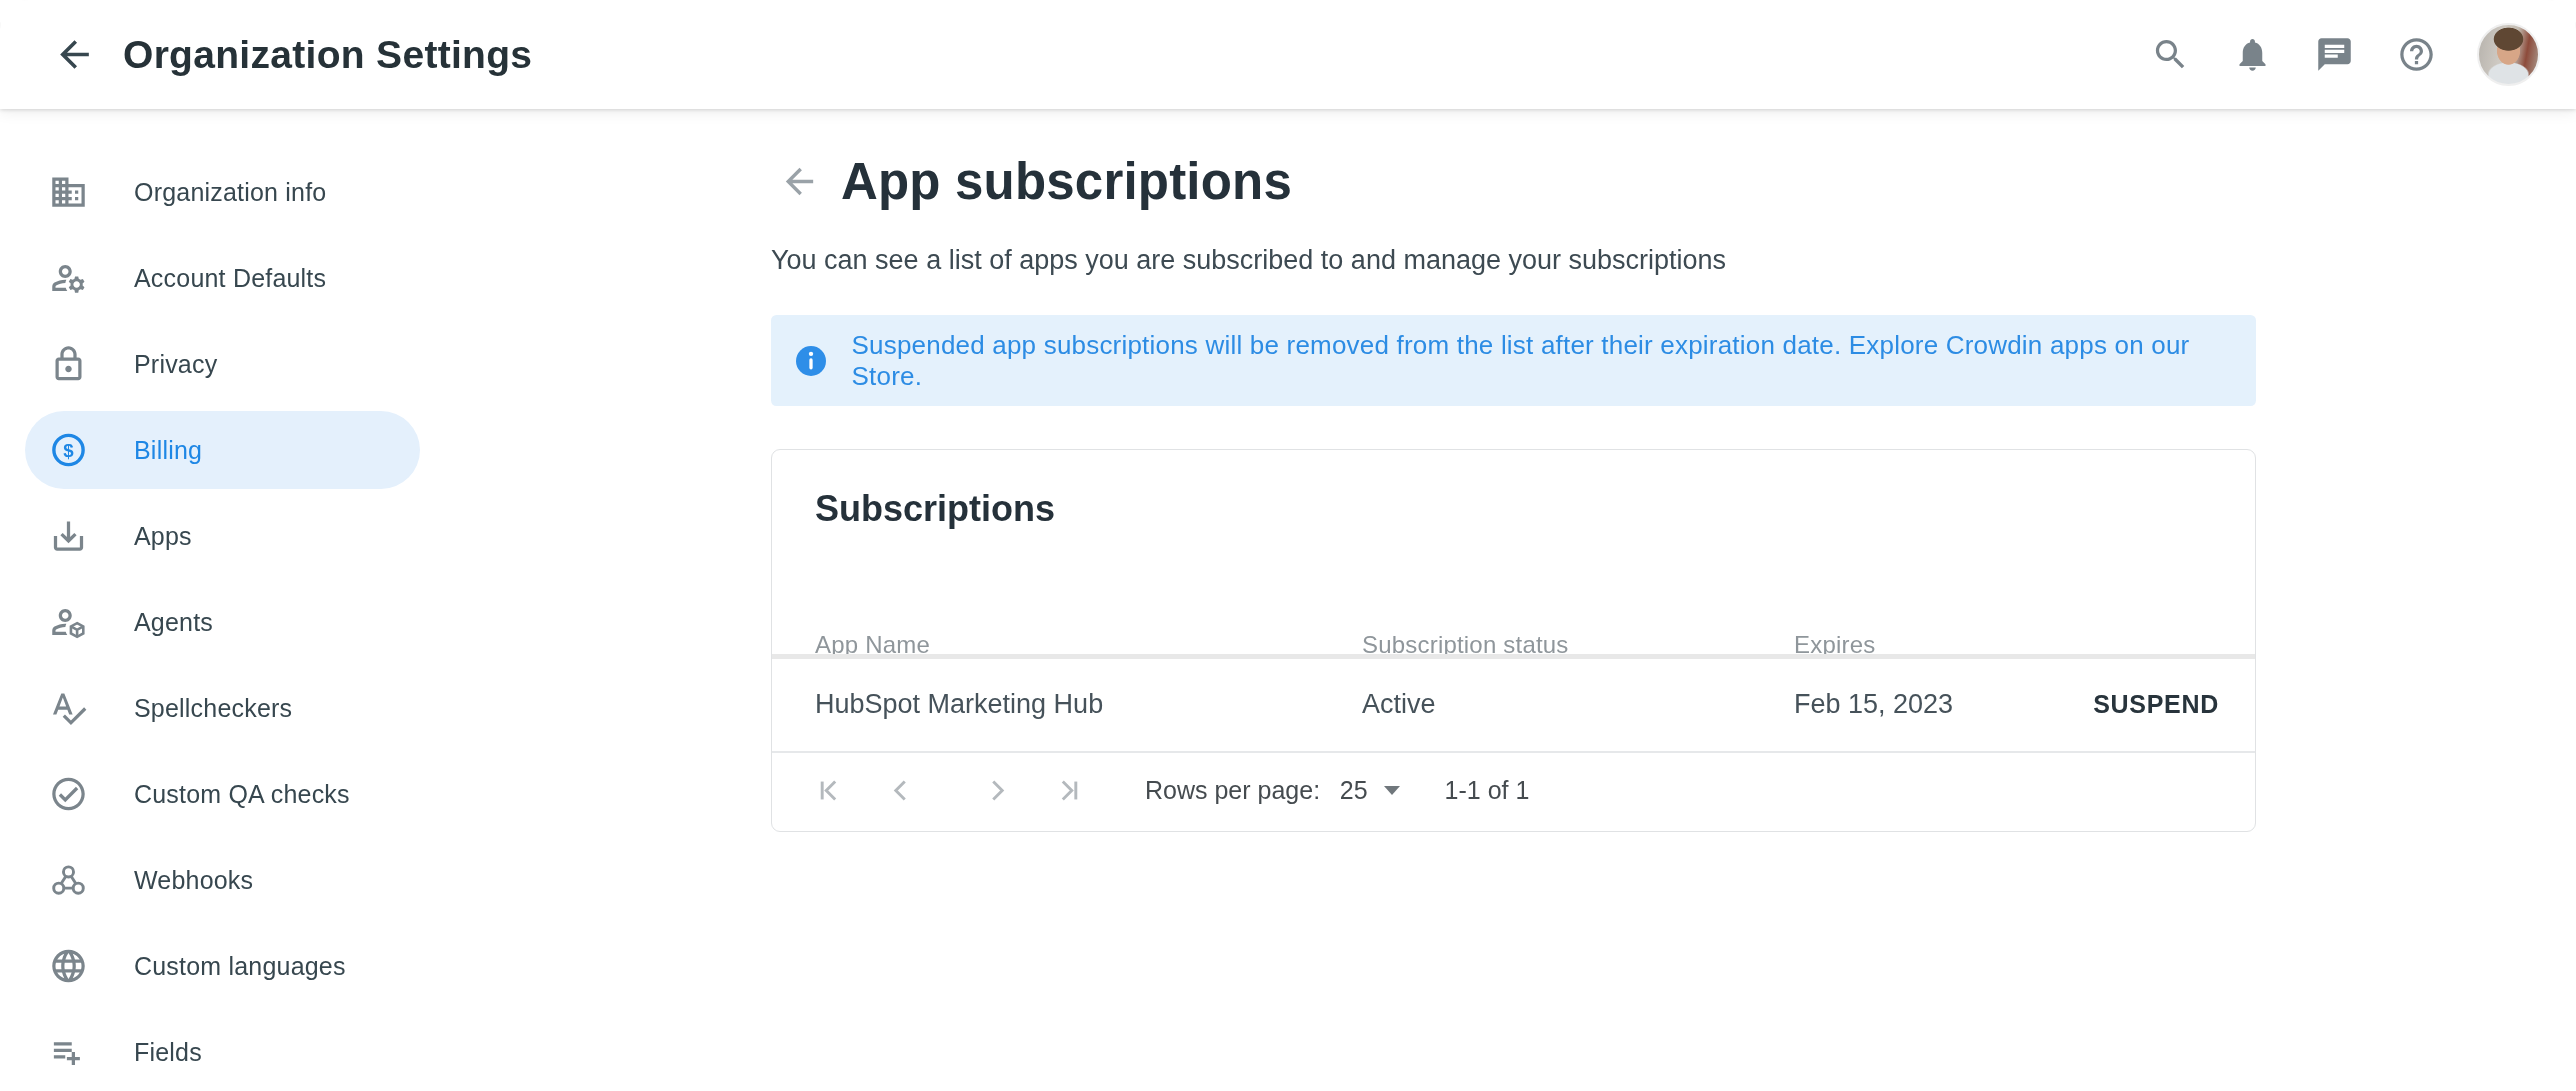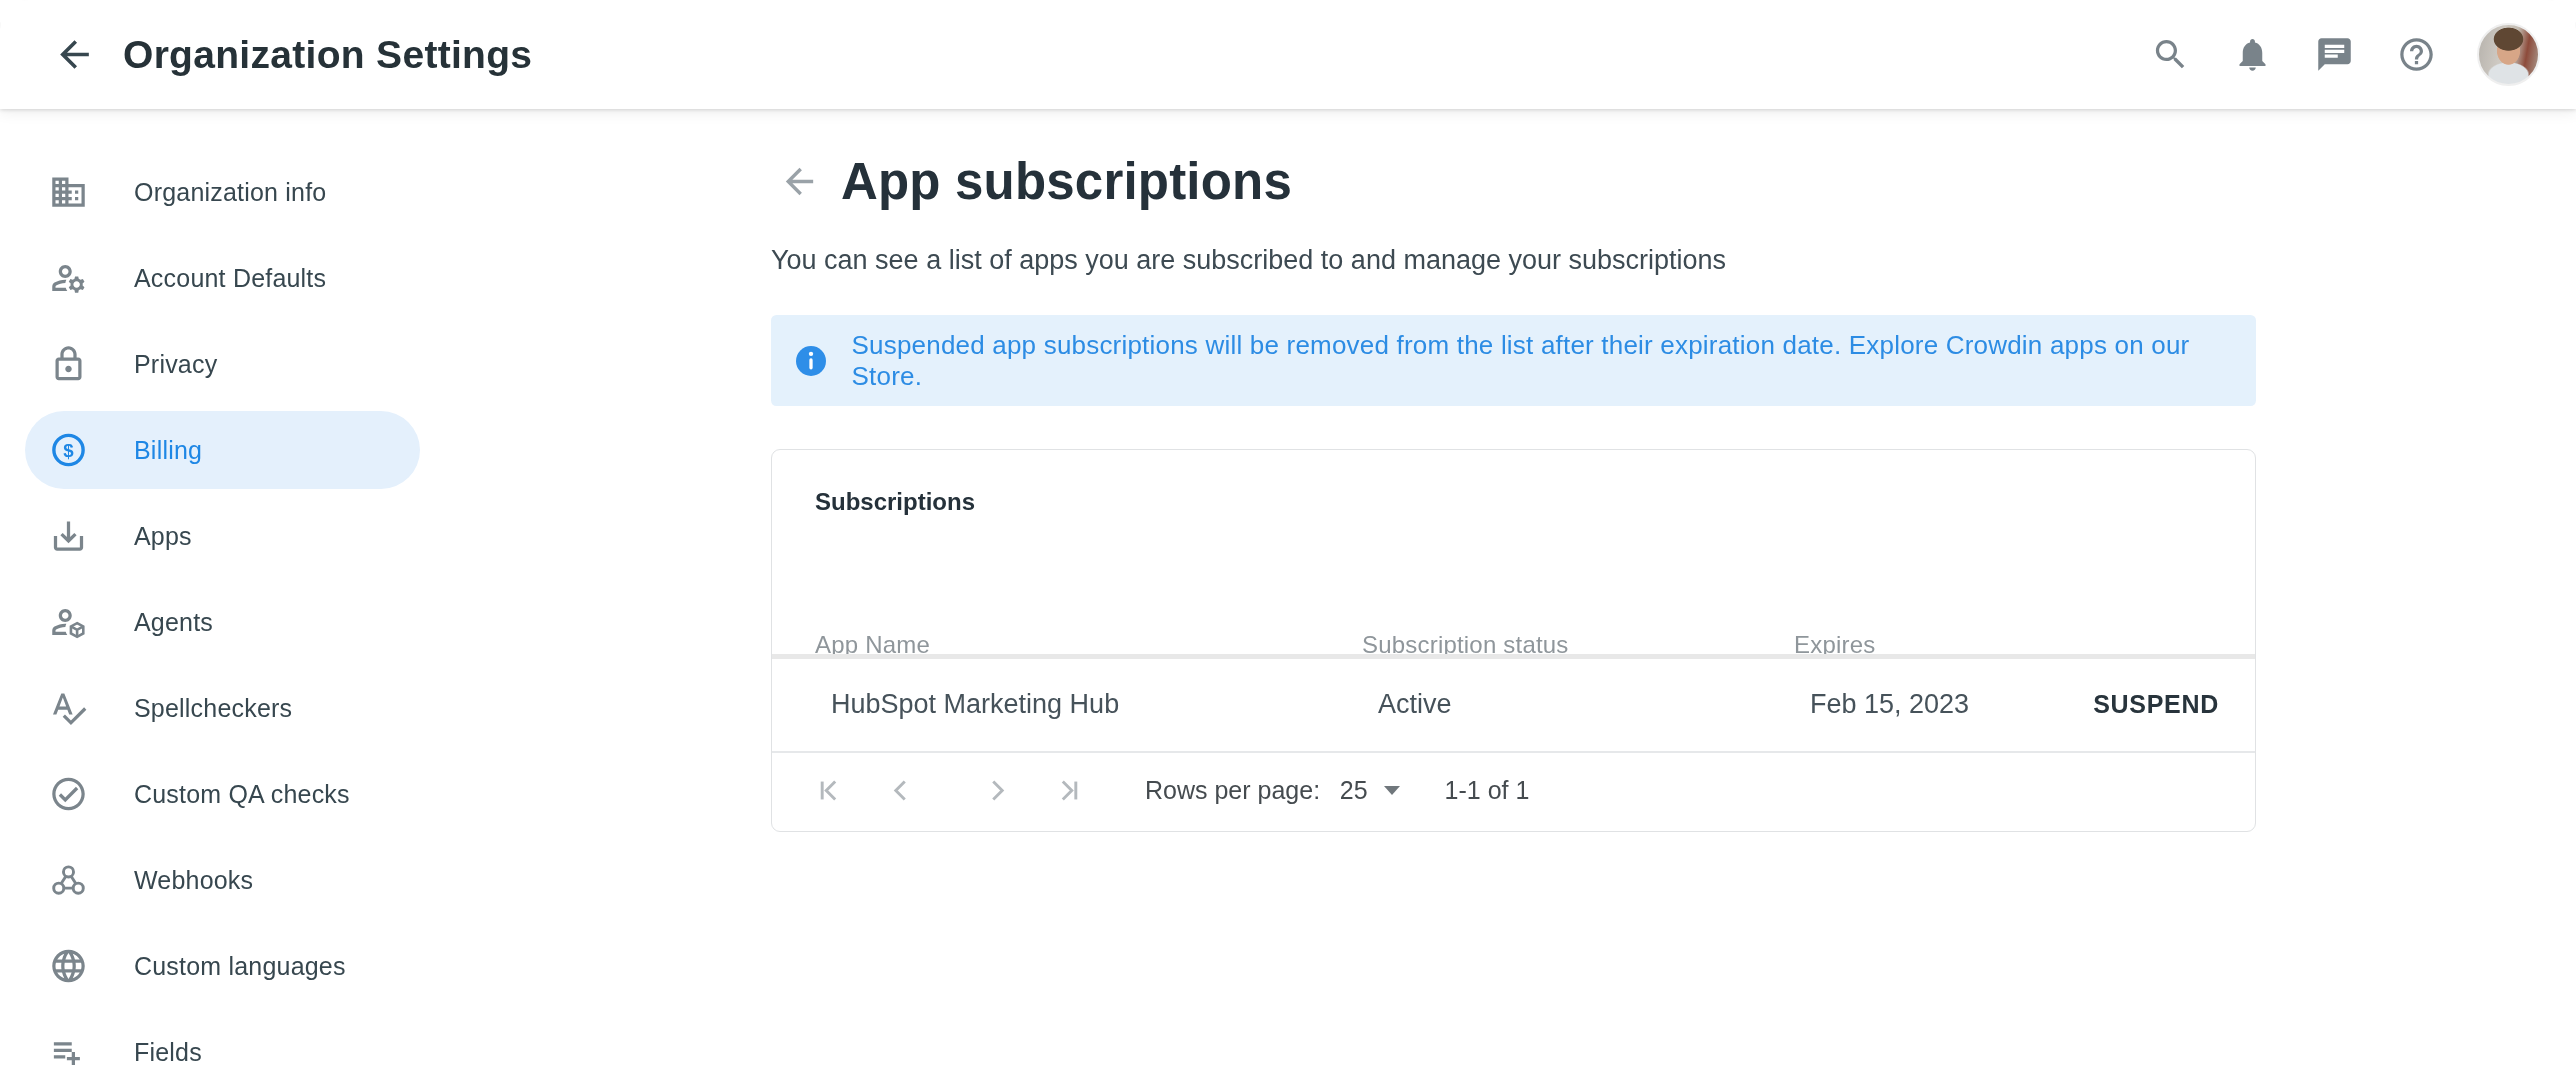--- a/index.html
+++ b/index.html
@@ -51,27 +51,27 @@
   .main-title{font-size:51px;font-weight:bold;color:#25313a;margin:0;line-height:59px;letter-spacing:0.2px;}
   .subtitle{margin-top:34px;font-size:27px;color:#3d4a52;line-height:31px;}
 
   .banner{margin-top:39px;height:91px;background:#e4f1fc;border-radius:5.4px;display:flex;
           align-items:center;padding-left:21.5px;box-sizing:border-box;gap:23px;}
   .banner-info{width:36px;height:36px;flex:0 0 auto;}
   .banner-txt{font-size:26px;color:#2c8ce4;letter-spacing:0.2px;}
 
   .card{position:relative;margin-top:43px;height:383px;background:#fff;
         border:0.9px solid #e0e2e4;border-radius:9px;box-sizing:border-box;}
-  .card-title{position:absolute;left:43px;top:38px;font-size:24px;font-weight:bold;color:#25313a;margin:0;}
+  .card-title{position:absolute;left:43px;top:38px;font-size:36px;font-weight:bold;color:#25313a;margin:0;}
   .th{position:absolute;top:181px;font-size:24px;color:#8f969b;letter-spacing:0.2px;}
   .th-1{left:43px;}
   .th-2{left:590px;}
   .th-3{left:1022px;}
   .div-thick{position:absolute;top:204px;left:0;right:0;height:4.5px;background:#e8e8e8;}
-  .trow{position:absolute;top:208px;height:92px;left:16px;right:0;}
+  .trow{position:absolute;top:208px;height:92px;left:0;right:0;}
   .td{position:absolute;top:50%;transform:translateY(-50%);font-size:27px;color:#46525a;}
   .td-1{left:43px;}
   .td-2{left:590px;}
   .td-3{left:1022px;}
   .td-action{position:absolute;top:50%;transform:translateY(-50%);right:30px;
              font-size:25px;font-weight:bold;color:#28343c;letter-spacing:0.7px;cursor:pointer;
              background:none;border:none;font-family:inherit;}
   .div-thin{position:absolute;top:301px;left:0;right:0;height:1.8px;background:#e6e8ea;}
 
   .pagination{position:absolute;top:302px;bottom:1.8px;left:36px;right:43px;display:flex;align-items:center;}

